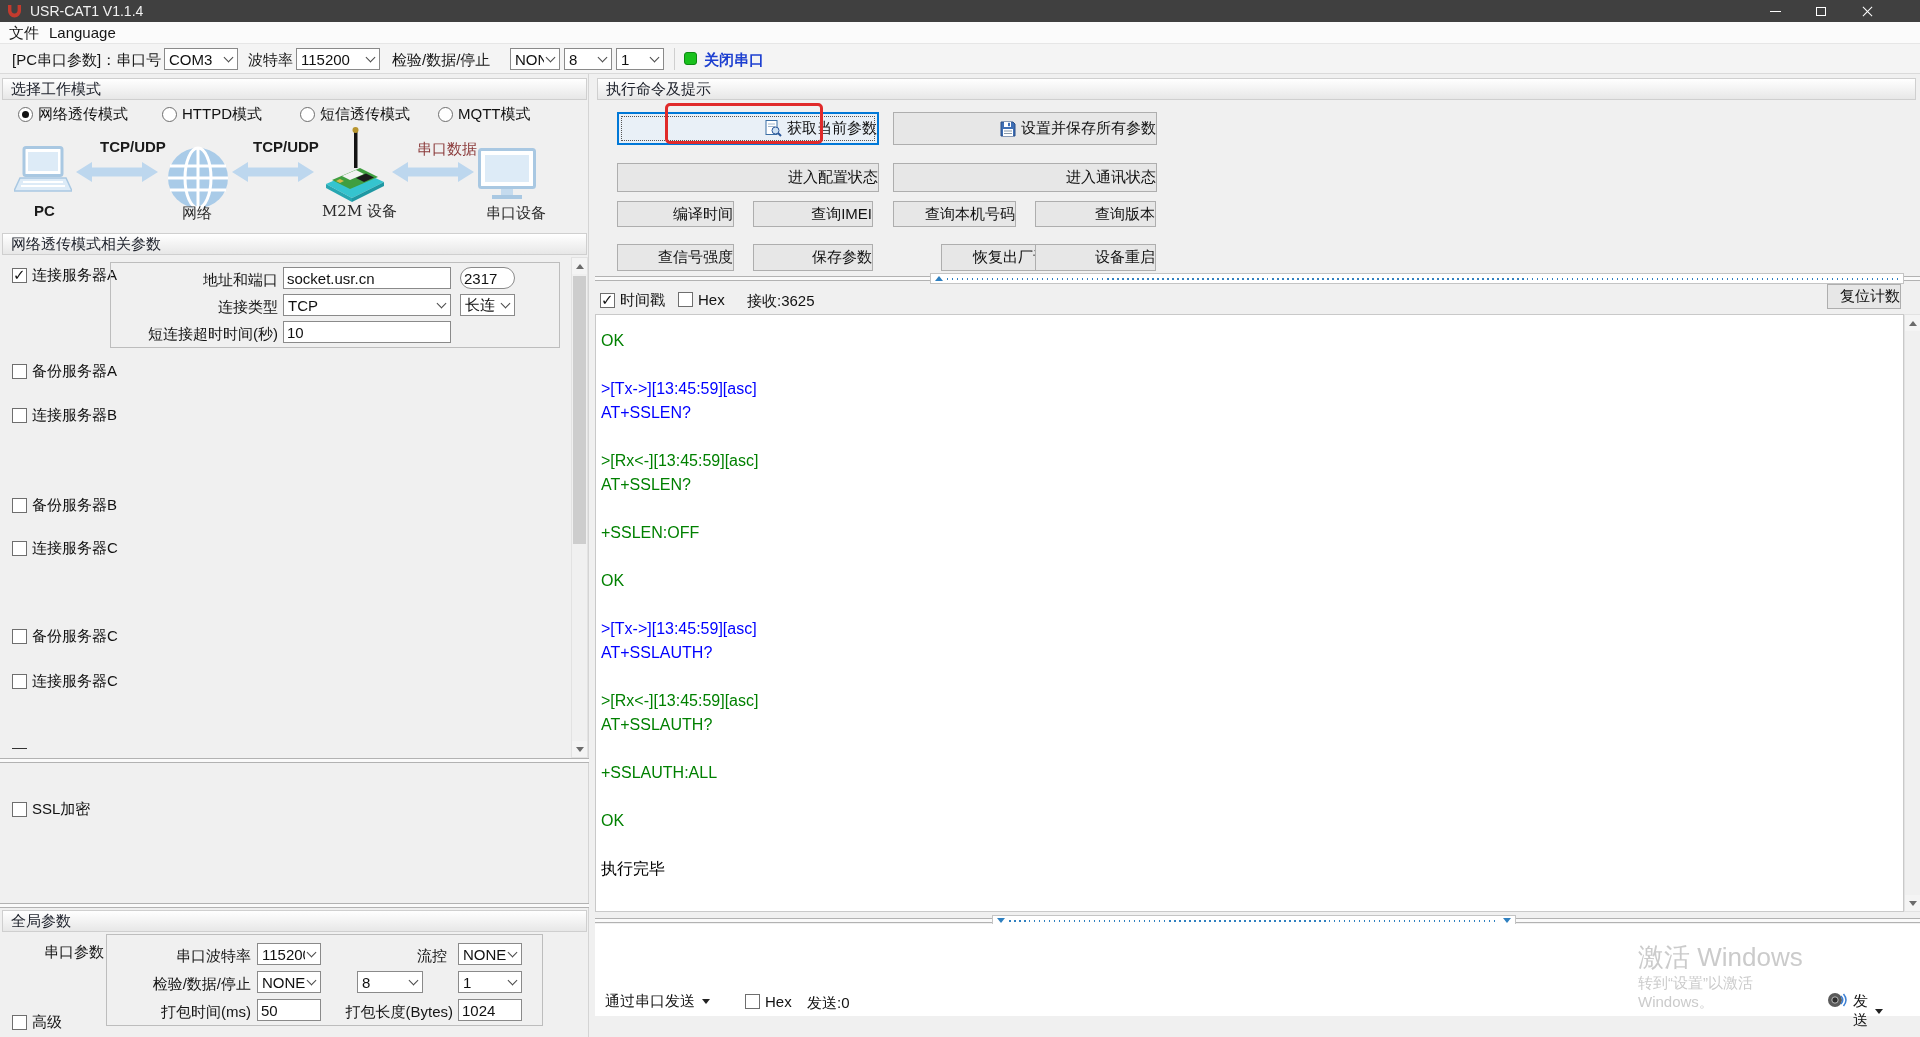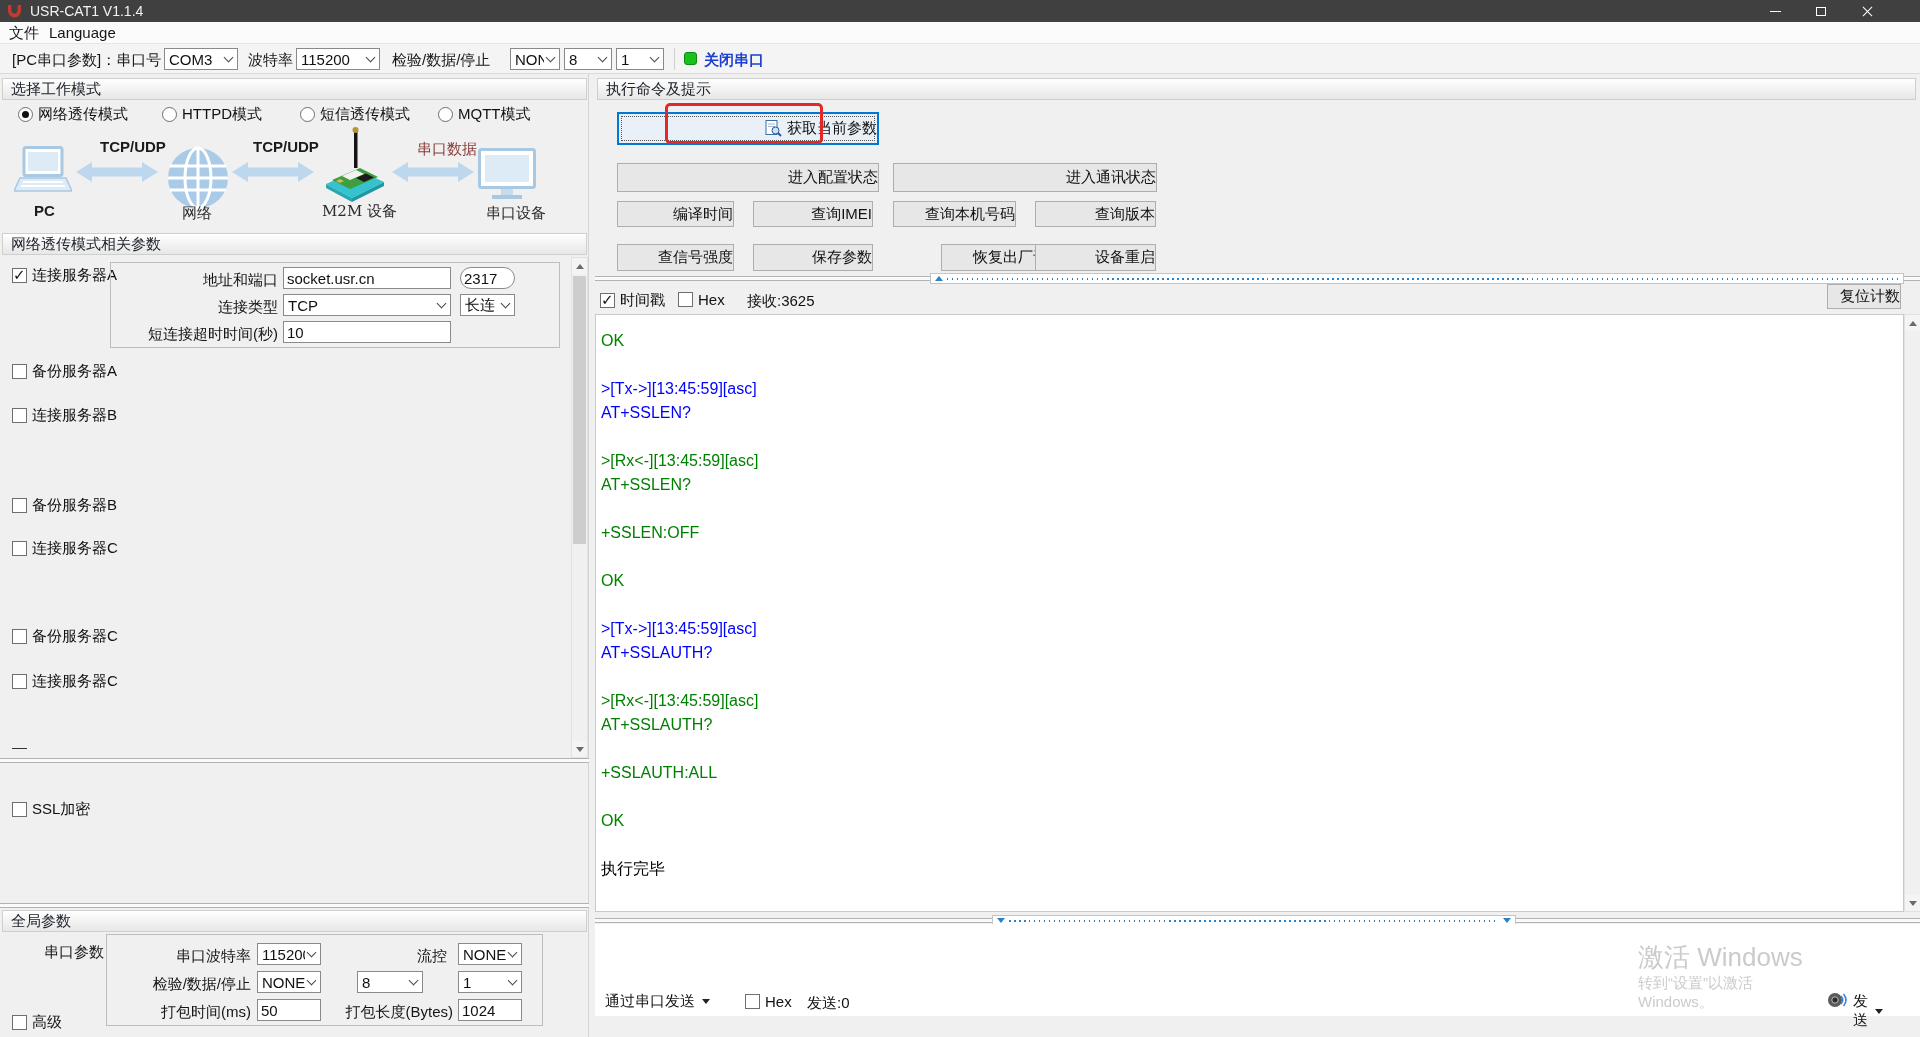--- a/index.html
+++ b/index.html
@@ -328,20 +328,31 @@
         <rect x="1" y="0.5" width="11" height="14" fill="#fff" stroke="#3a6ea5"></rect>
         <line x1="3" y1="4" x2="10" y2="4" stroke="#9fb6cc"></line>
           <line x1="3" y1="6.5" x2="10" y2="6.5" stroke="#9fb6cc"></line>
         <circle cx="10.5" cy="10.5" r="3.5" fill="#cfe2f3" stroke="#2b579a"></circle>
         <line x1="13" y1="13" x2="16" y2="16" stroke="#2b579a" stroke-width="2"></line>
       </svg>
       <span>获取当前参数</span>
     </div>
     <div class="annotation" style="left:70px;top:29px;width:158px;height:41px"></div>
 
+    <div class="btn" style="left:298px;top:38px;width:264px;height:33px">
+      <svg width="16" height="16" viewBox="0 0 16 16">
+        <path d="M1 1 h12 l2 2 v12 h-14 z" fill="#3f6fb5" stroke="#2b4f87"></path>
+        <rect x="4" y="1" width="7" height="5" fill="#fff"></rect>
+          <rect x="8" y="1.8" width="2" height="3.4" fill="#3f6fb5"></rect>
+        <rect x="3" y="8" width="10" height="7" fill="#fff"></rect>
+        <line x1="4" y1="10" x2="12" y2="10" stroke="#8899aa"></line>
+          <line x1="4" y1="12.5" x2="12" y2="12.5" stroke="#8899aa"></line>
+      </svg>
+      <span>设置并保存所有参数</span>
+    </div>
 
     <div class="btn" style="left:22px;top:89px;width:262px;height:29px">
         <span>进入配置状态</span>
       </div>
     <div class="btn" style="left:298px;top:89px;width:264px;height:29px">
         <span>进入通讯状态</span>
       </div>
 
     <div id="cmd-grid"></div>
 

